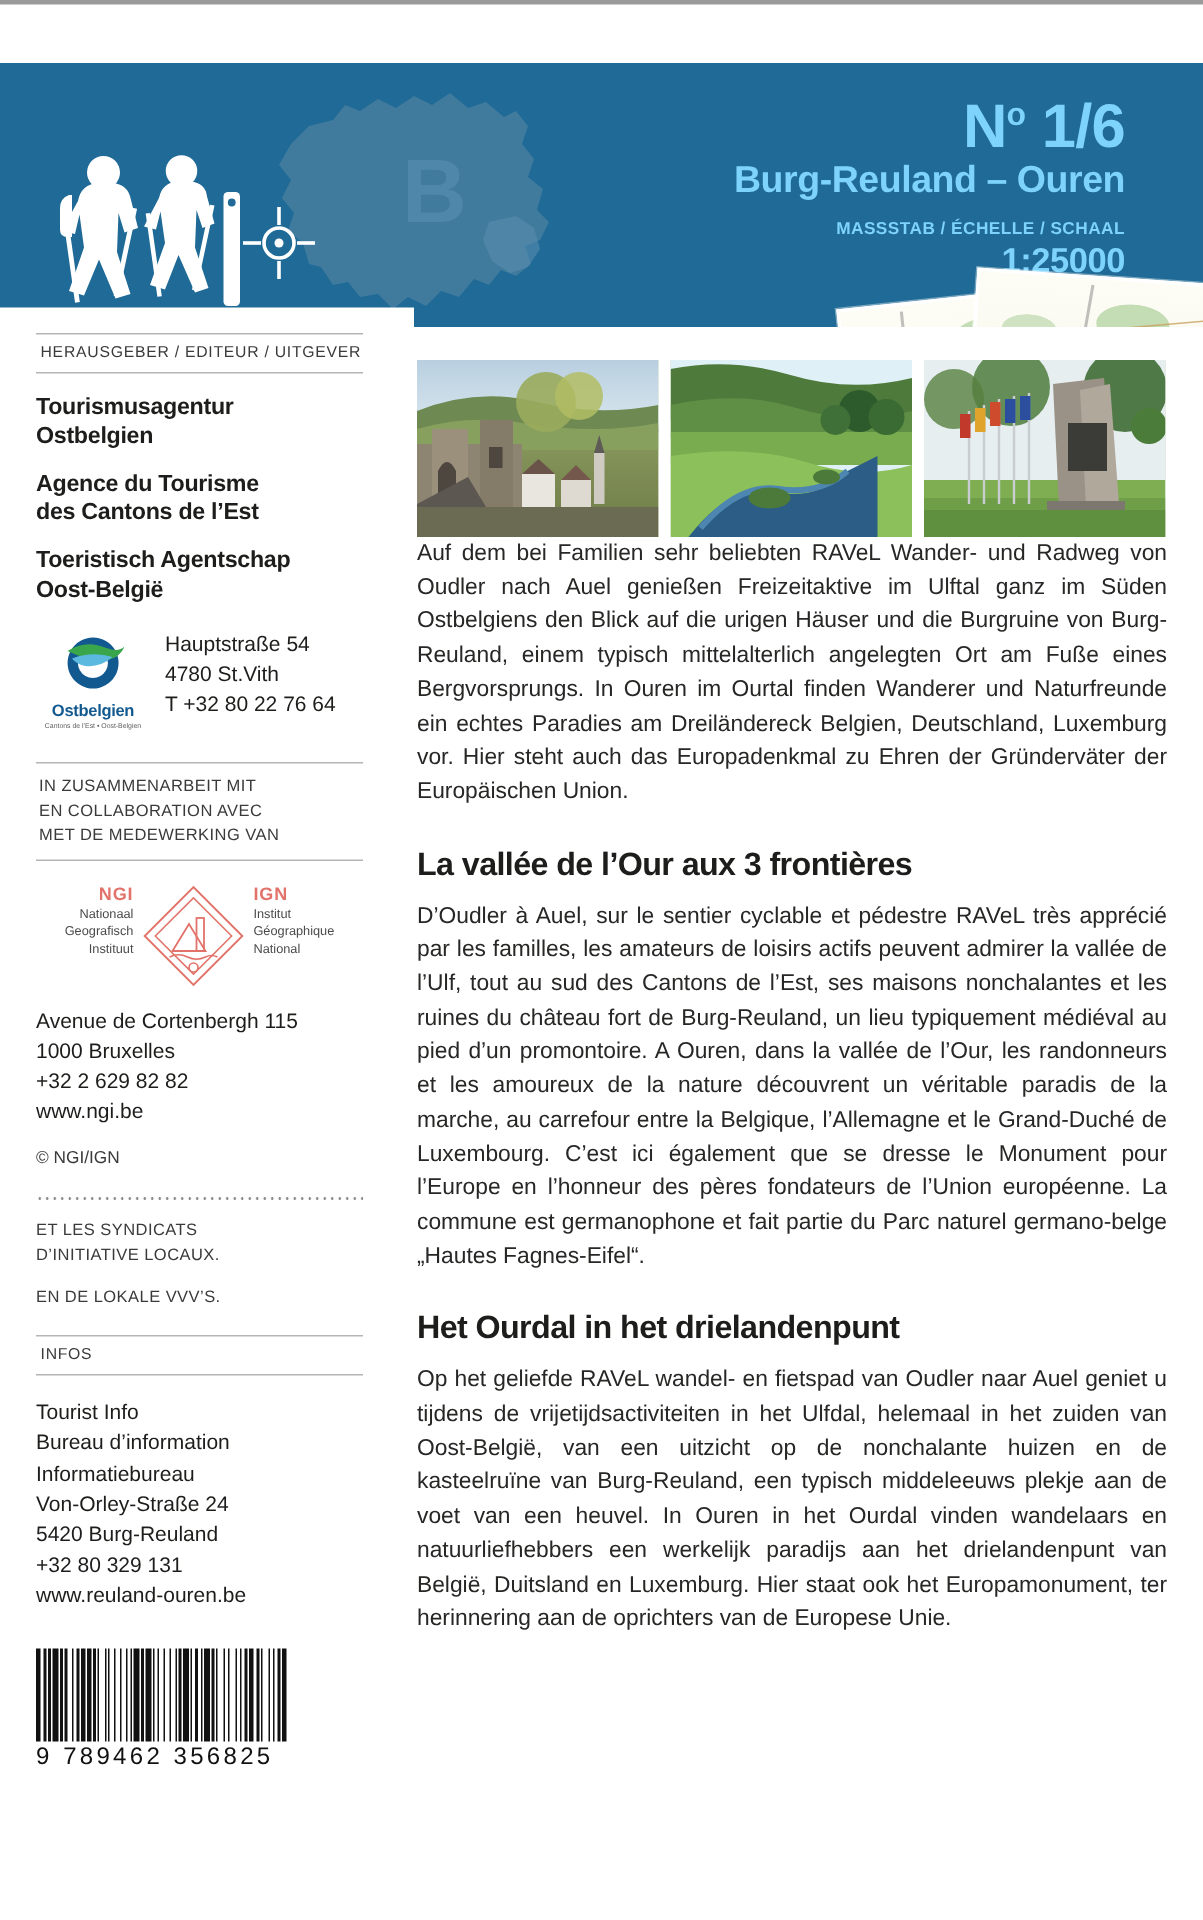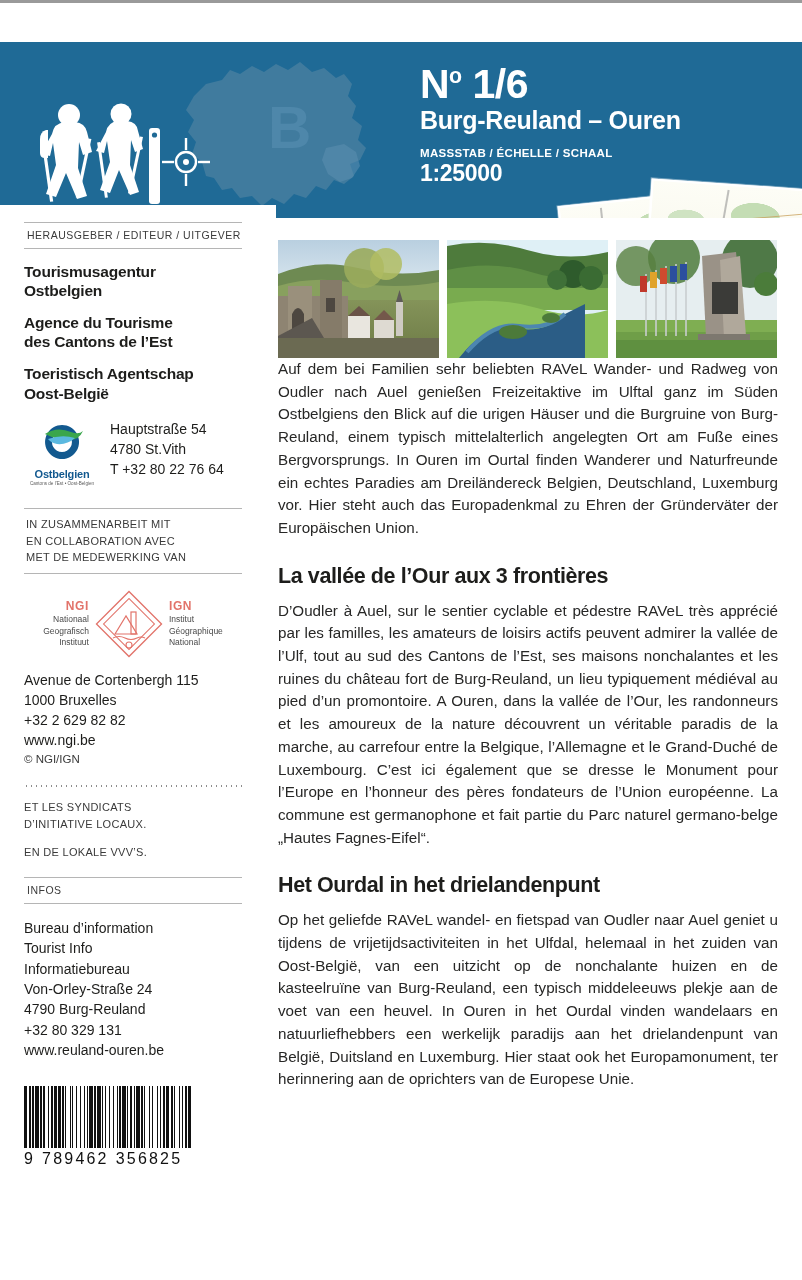--- a/index.html
+++ b/index.html
@@ -26,21 +26,21 @@
   }
   .hikers{position:absolute;left:22px;top:48px;width:145px;height:128px;}
   .belgium{position:absolute;left:176px;top:6px;width:220px;height:180px;opacity:.99;}
   .belgium .bLetter{
     position:absolute;left:92px;top:50px;
     font-size:60px;font-weight:700;color:#4f88ab;
     font-family:"Liberation Sans", sans-serif;line-height:1;
   }
   .crosshair{position:absolute;left:160px;top:94px;width:52px;height:52px;}
 
-  .title-block{position:absolute;left:420px;top:22px;width:330px;color:#ffffff;}
+  .title-block{position:absolute;left:420px;top:22px;width:330px;color:#7dd3fc;text-align:right;}
   .h-no{
     font-size:41px;font-weight:700;line-height:1.0;letter-spacing:-0.5px;
     font-family:"Liberation Sans", sans-serif;
   }
   .h-no sup{font-size:0.52em;vertical-align:super;}
   .h-sub{
     font-size:25px;font-weight:700;line-height:1.1;margin-top:2px;
     letter-spacing:-0.3px;
   }
   .h-scale-label{
@@ -82,21 +82,21 @@
   .small{font-size:11px;line-height:1.5;letter-spacing:.3px;color:#3a3a3a;}
   .tiny{font-size:11.5px;color:#3a3a3a;}
   .bold{font-weight:700;}
 
   .ostb-row{display:flex;align-items:flex-start;gap:10px;margin-top:16px;}
   .ostb-logo{width:76px;flex:0 0 76px;text-align:center;}
   .ostb-mark{width:54px;height:48px;margin:0 auto;position:relative;}
   .ostb-name{font-size:11px;font-weight:700;color:#12598f;margin-top:1px;letter-spacing:-.2px;}
   .ostb-tag{font-size:4.6px;color:#5d5d5d;margin-top:1px;line-height:1.2;}
 
-  .ngi-row{display:flex;align-items:center;justify-content:center;gap:4px;margin:14px 0 10px 0;}
+  .ngi-row{display:flex;justify-content:center;gap:4px;margin:14px 0 10px 0;}
   .ngi-txt{font-size:8.5px;line-height:1.35;color:#4a4a4a;}
   .ngi-txt .big{font-size:12px;font-weight:700;color:#e2736a;letter-spacing:.6px;}
   .ngi-diamond{width:72px;height:72px;position:relative;flex:0 0 72px;}
 
   .barcode{margin-top:26px;}
   .bars{height:62px;display:flex;align-items:flex-end;gap:0;}
   .bars i{display:block;background:#111;height:62px;}
   .bc-num{
     font-size:16px;letter-spacing:2.2px;margin-top:2px;color:#111;
     font-family:"Liberation Sans", sans-serif;display:flex;gap:7px;
@@ -250,39 +250,39 @@
 Géographique
 National</div>
       </div>
     </div>
 
     <div class="addr">
       <div>Avenue de Cortenbergh 115</div>
       <div>1000 Bruxelles</div>
       <div>+32 2 629 82 82</div>
       <div>www.ngi.be</div>
-      <div class="tiny" style="margin-top:0">© NGI/IGN</div>
+      <div class="tiny" style="margin-top:13px">© NGI/IGN</div>
     </div>
 
     <div class="rule-dotted" style="margin-top:18px"></div>
 
     <div class="small" style="margin-top:12px;white-space:pre-line">ET LES SYNDICATS
 D’INITIATIVE LOCAUX.</div>
     <div class="small" style="margin-top:12px;white-space:pre-line">EN DE LOKALE VVV’S.</div>
 
     <div class="rule" style="margin-top:16px"></div>
     <div class="cap">INFOS</div>
     <div class="rule"></div>
 
     <div class="addr" style="margin-top:14px">
+      <div>Tourist Info</div>
       <div>Bureau d’information</div>
-      <div>Tourist Info</div>
       <div>Informatiebureau</div>
       <div>Von-Orley-Straße 24</div>
-      <div>4790 Burg-Reuland</div>
+      <div>5420 Burg-Reuland</div>
       <div>+32 80 329 131</div>
       <div>www.reuland-ouren.be</div>
     </div>
 
     <div class="barcode">
       <div class="bars" id="bars">
           <i style="width: 3.45px; background: rgb(17, 17, 17);"></i>
           <i style="width: 1.15px; background: transparent;"></i>
           <i style="width: 2.3px; background: rgb(17, 17, 17);"></i>
           <i style="width: 1.15px; background: transparent;"></i>

